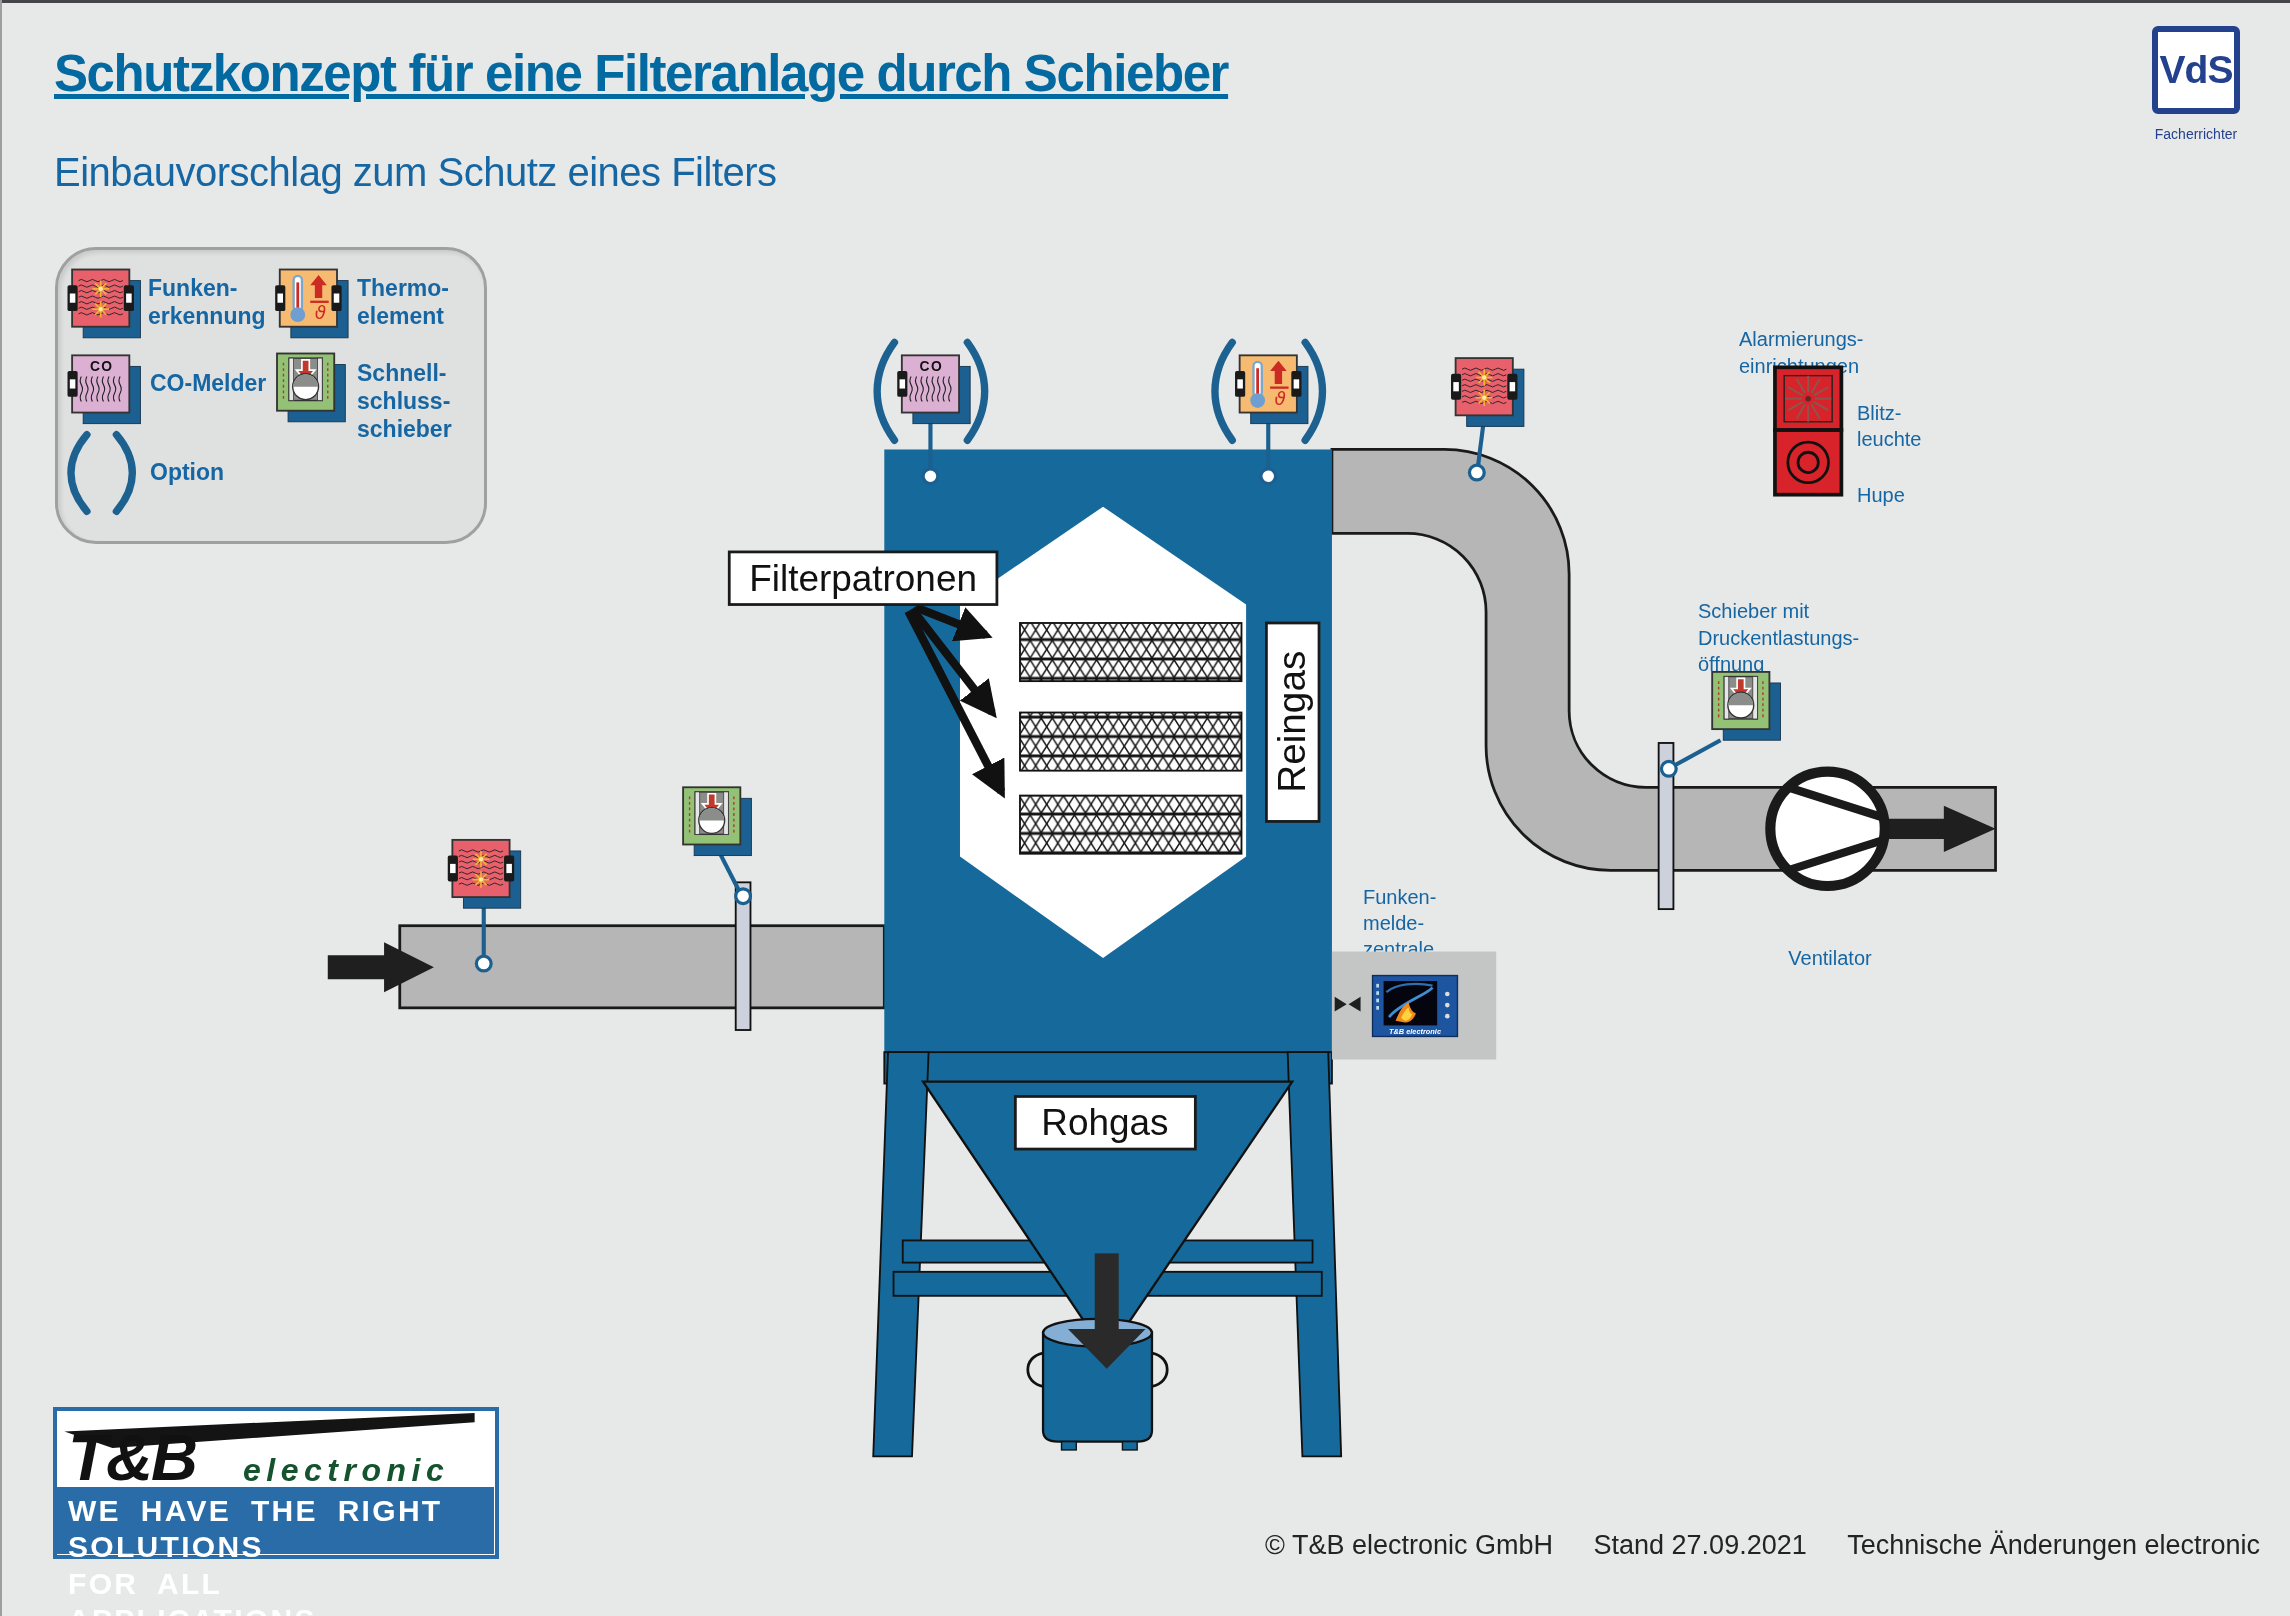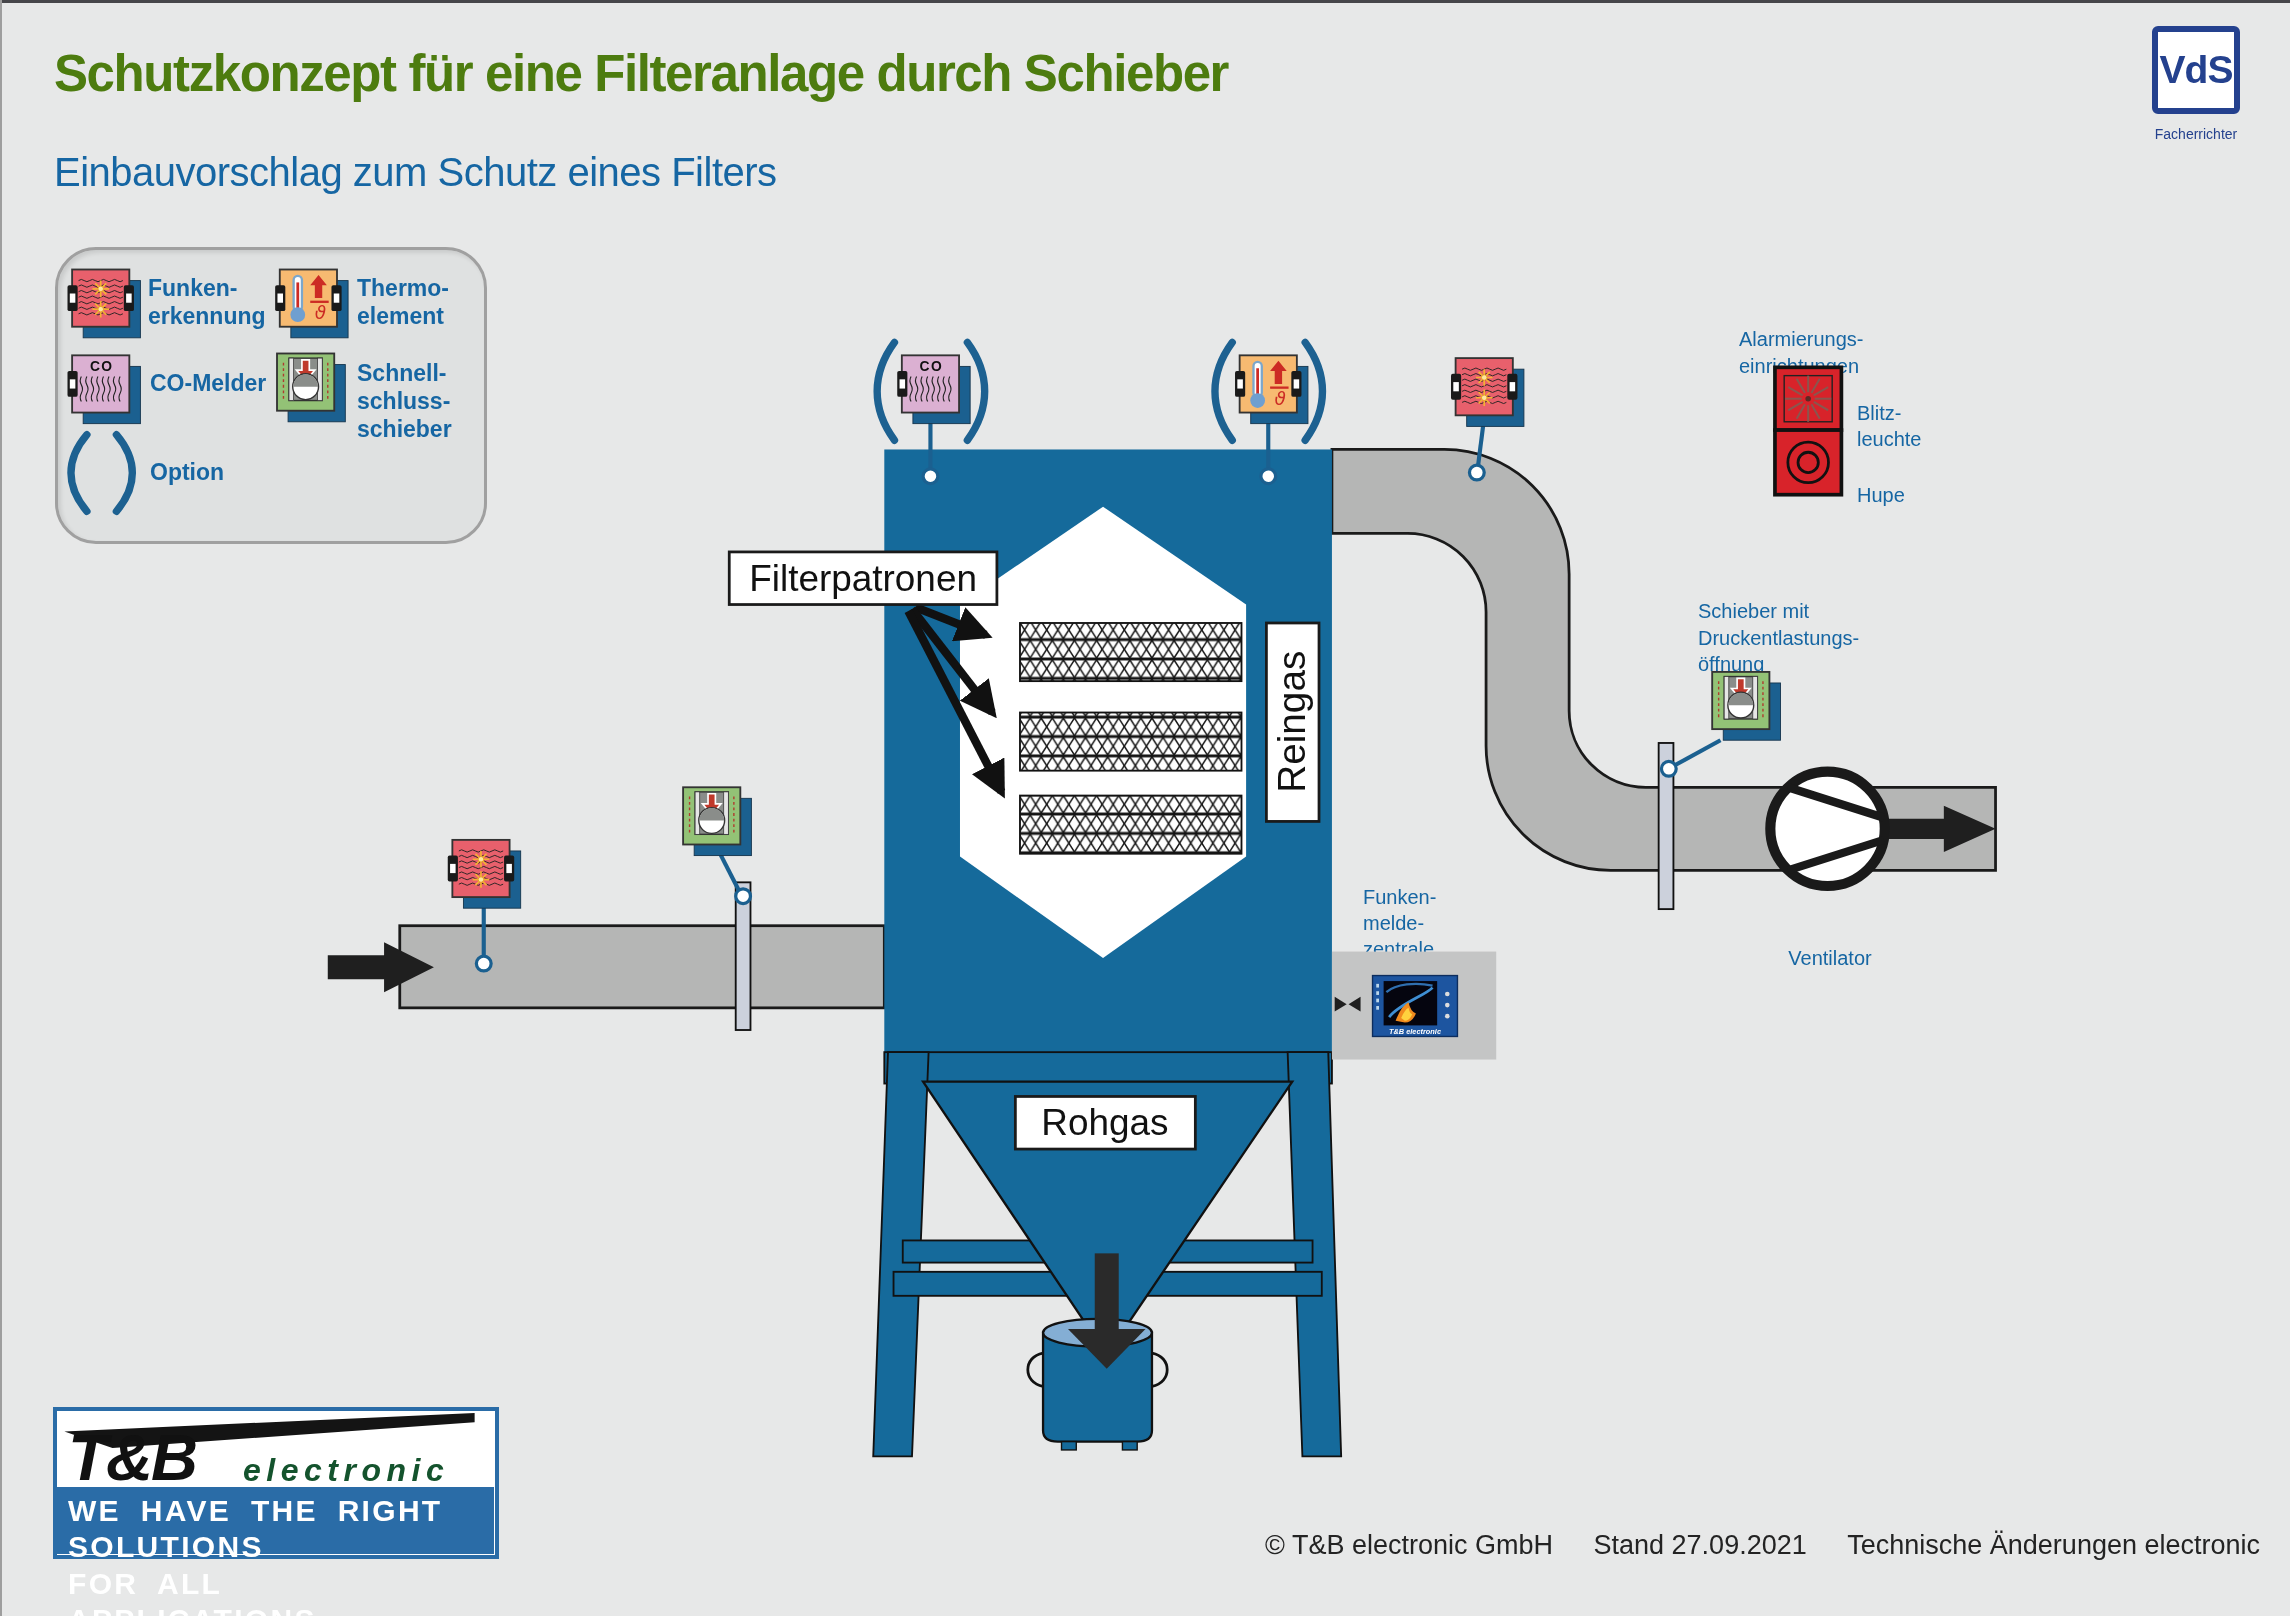--- a/index.html
+++ b/index.html
@@ -10,21 +10,21 @@
   *{margin:0;padding:0;box-sizing:border-box;}
   html,body{width:2291px;height:1617px;}
   body{
     background:var(--bg);
     font-family:"Liberation Sans","DejaVu Sans",sans-serif;
     position:relative; overflow:hidden;
   }
   .edge-top{position:absolute;left:0;top:0;width:2291px;height:2.8px;background:#46464a;}
   .edge-left{position:absolute;left:0;top:0;width:1.8px;height:1617px;background:#9e9e9e;}
 
-  .title{position:absolute;left:54px;top:44px;font-size:51px;font-weight:bold;color:#4d7c0f;letter-spacing:-1.4px;}
+  .title{position:absolute;left:54px;top:44px;font-size:51px;font-weight:bold;color:#0369a1;letter-spacing:-1.4px;text-decoration:underline;}
   .subtitle{position:absolute;left:54px;top:150px;font-size:40px;font-weight:400;color:var(--text-blue);letter-spacing:-0.5px;}
 
   .vds-box{position:absolute;left:2152px;top:26px;width:88px;height:88px;border:6.5px solid var(--vds-navy);
     border-radius:6px;background:#fff;display:flex;align-items:center;justify-content:center;}
   .vds-box span{font-size:39px;font-weight:bold;color:var(--vds-navy);letter-spacing:-0.9px;}
   .vds-caption{position:absolute;left:2139px;top:126px;width:114px;text-align:center;font-size:14px;color:var(--vds-navy);}
 
   .legend-box{position:absolute;left:55px;top:247px;width:432px;height:297px;background:#dfe1e1;
     border:3.7px solid #a0a0a0;border-radius:41px;box-shadow:inset 2.8px 2.8px 4.6px rgba(0,0,0,0.10);}
   .lg-label{position:absolute;font-size:23px;font-weight:bold;color:var(--text-blue);white-space:pre-line;line-height:1.22;}

